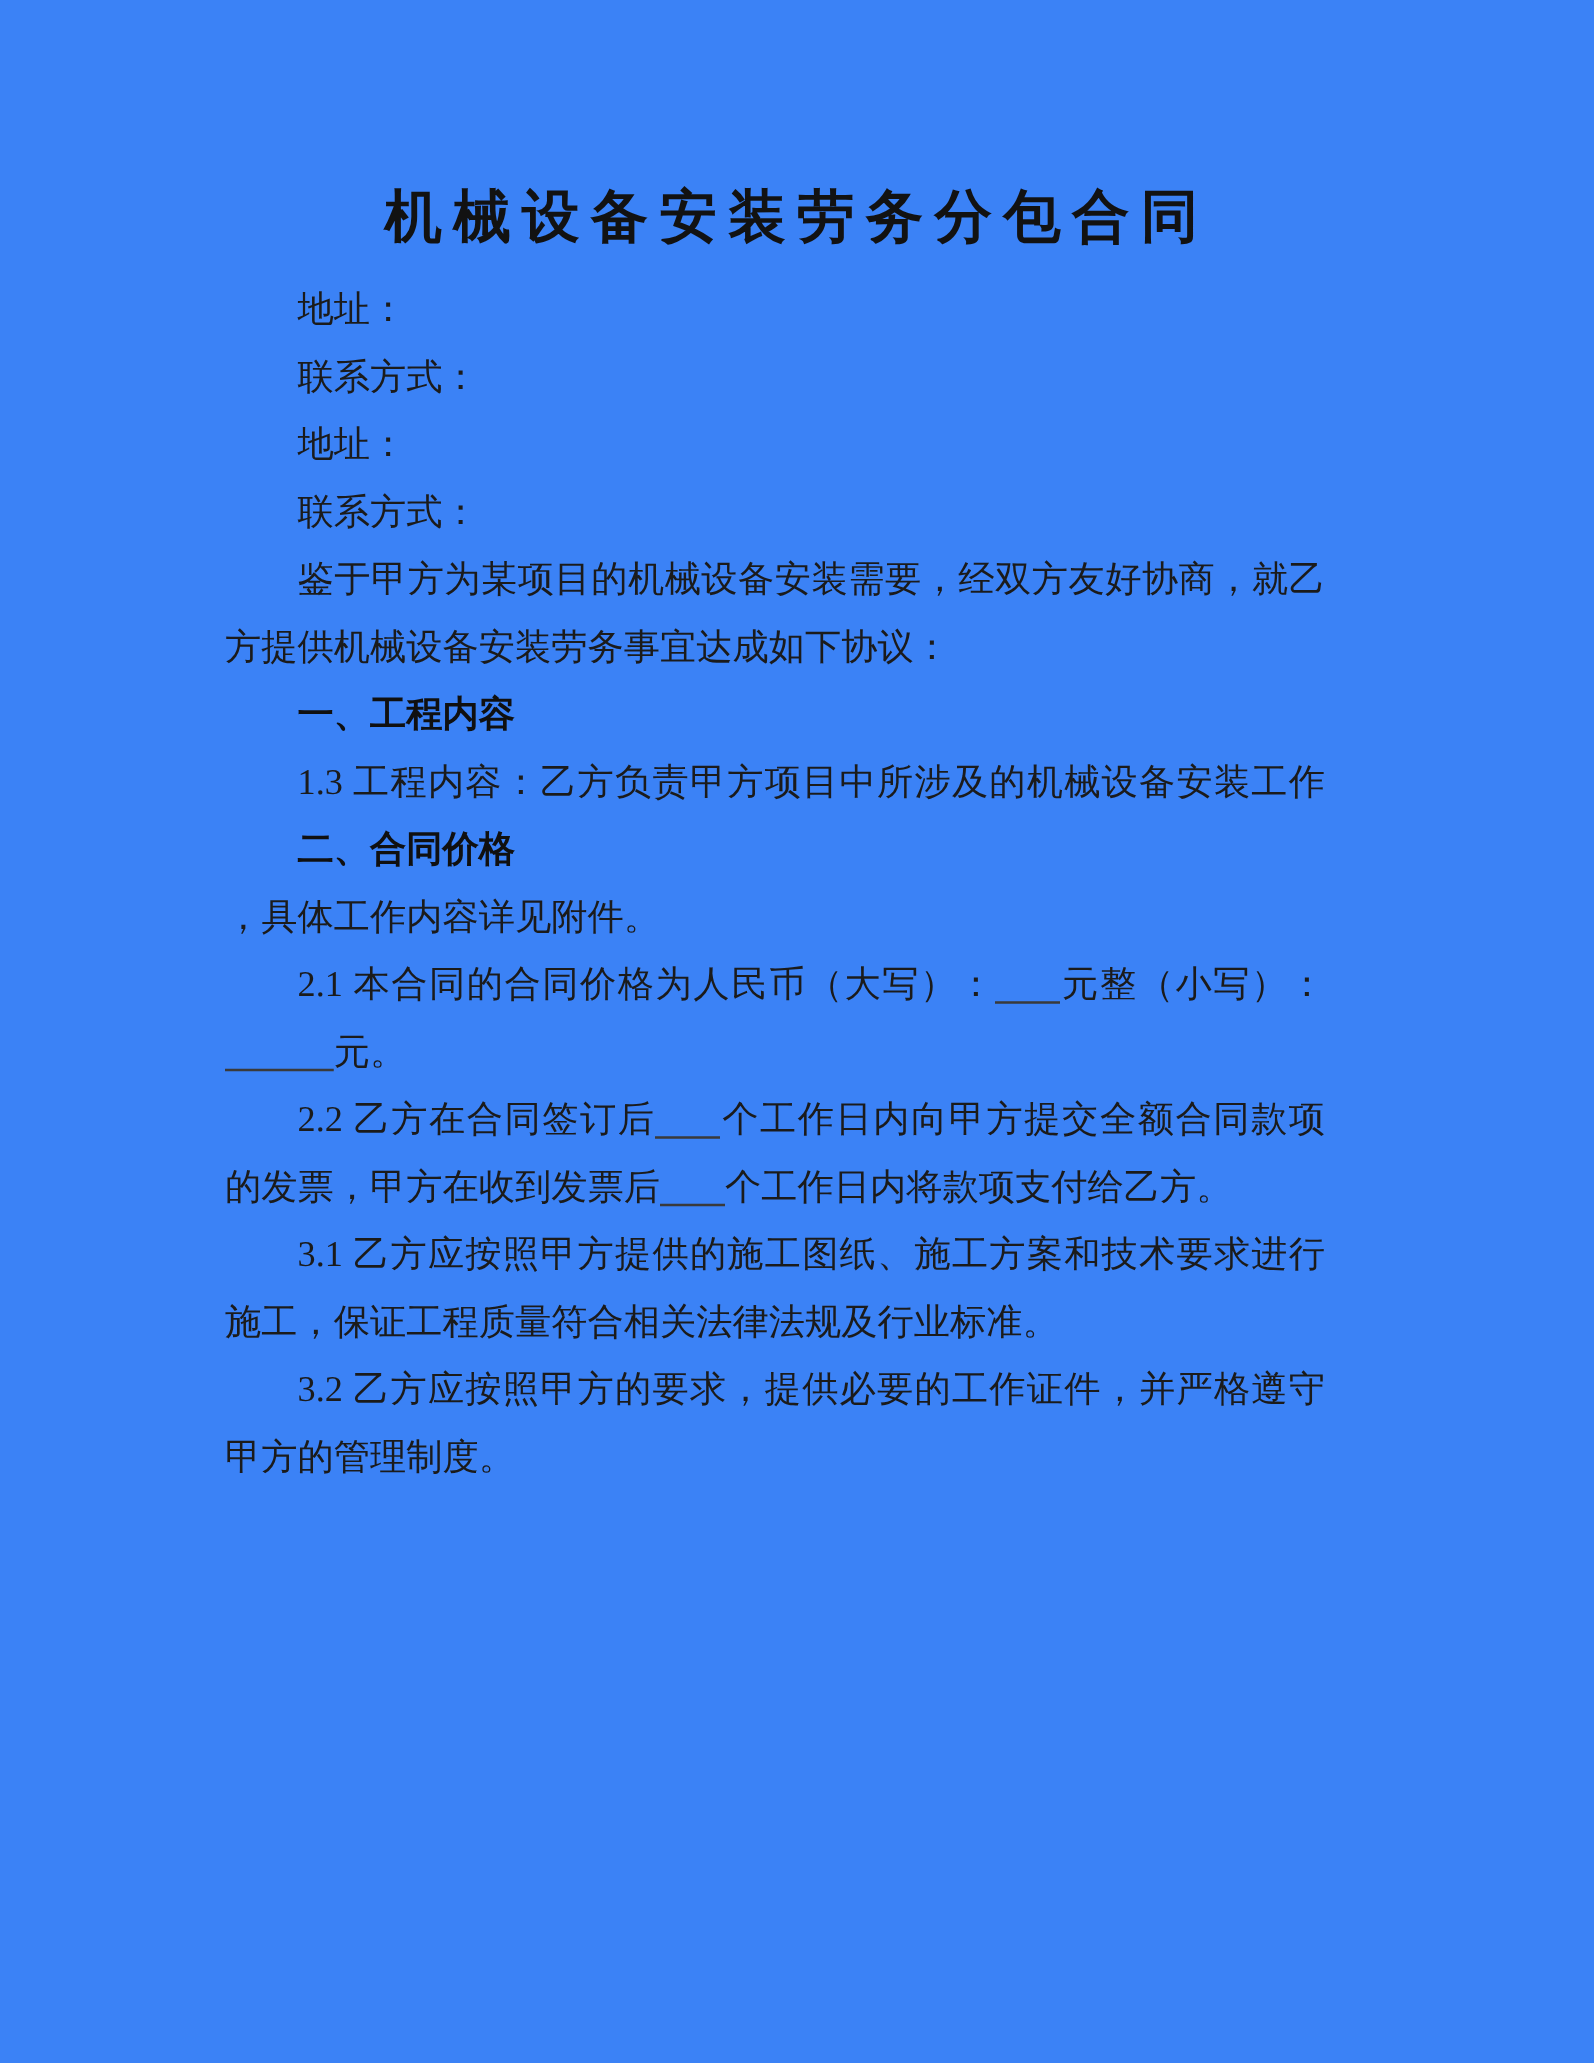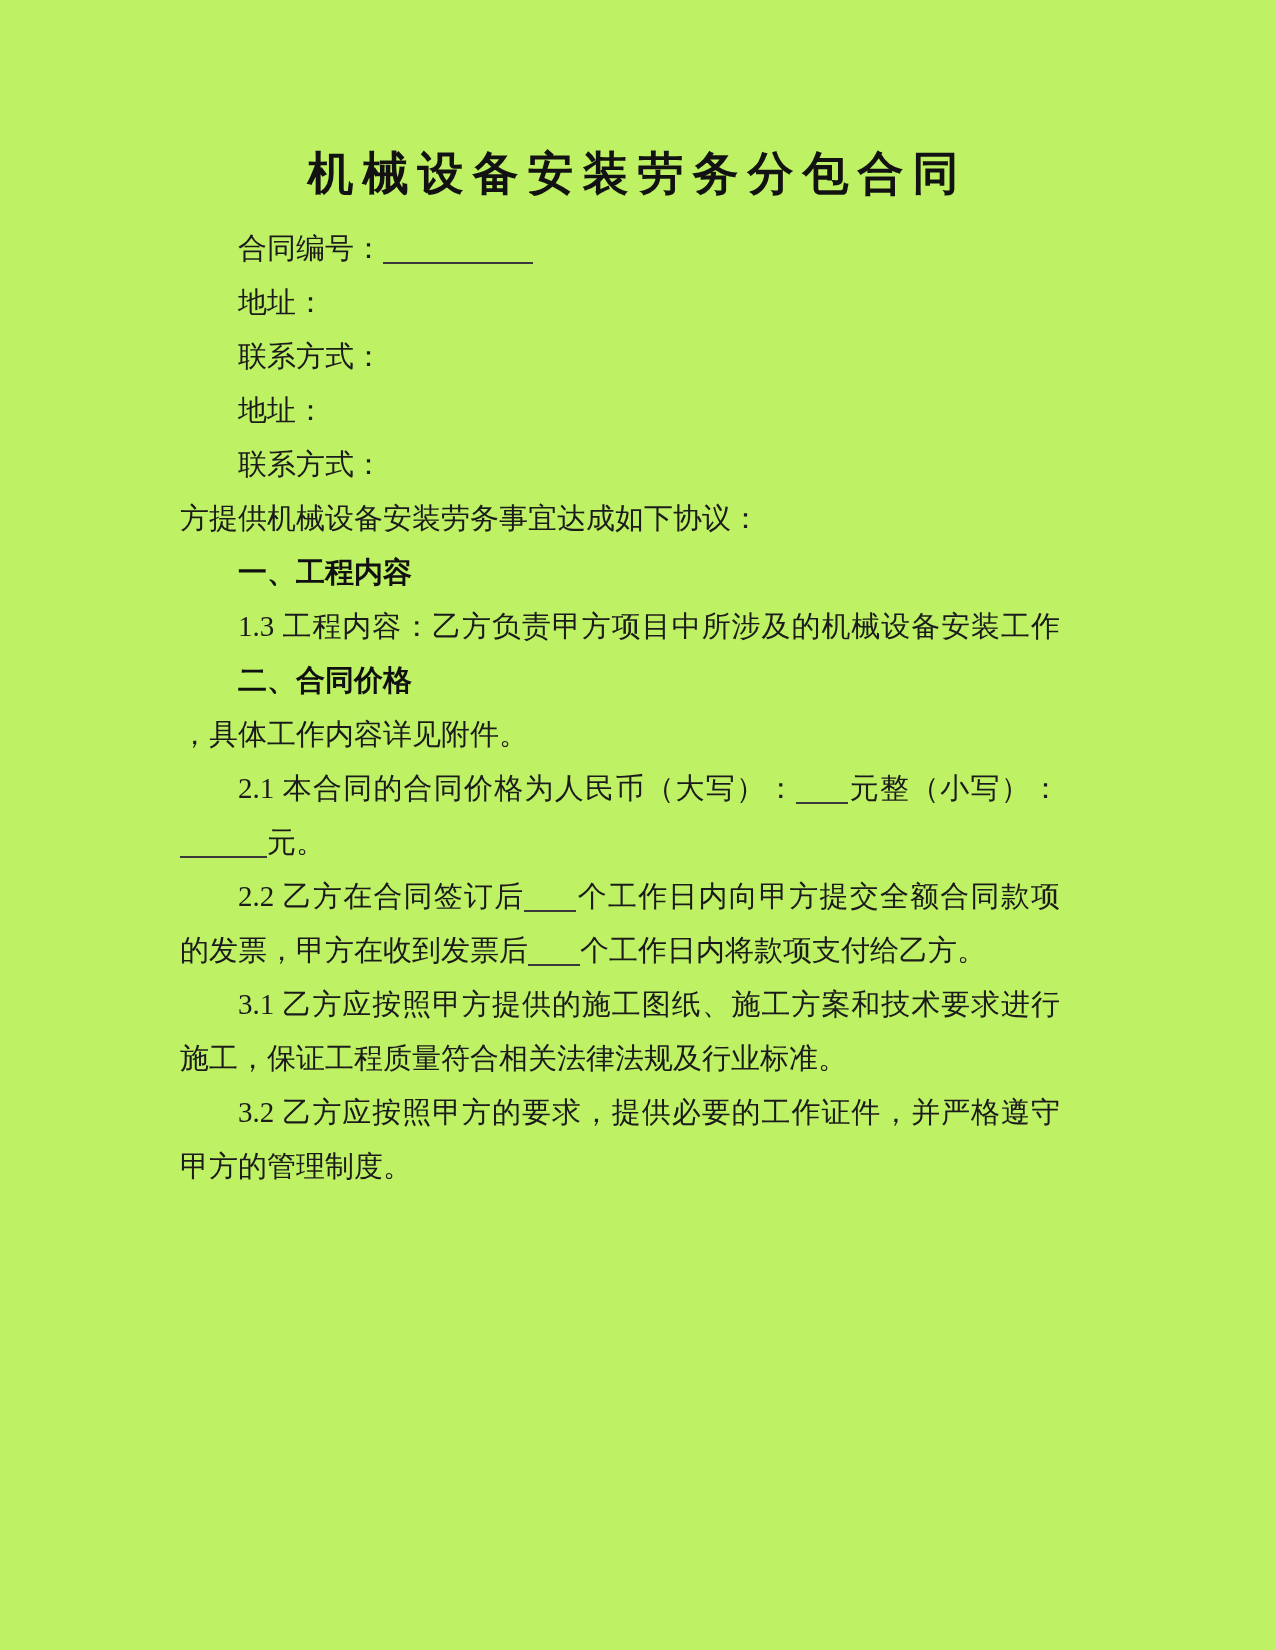--- a/index.html
+++ b/index.html
@@ -9,21 +9,21 @@
     height: 1650px;
     background: #ffffff;
     color: #1b1b1b;
     font-family: "Liberation Serif", "DejaVu Serif", serif;
     overflow: hidden;
   }
   .page {
     position: relative;
     width: 1275px;
     height: 1650px;
-    background: #bef264;
+    background: #3b82f6;
     overflow: hidden;
   }
   .doc-title {
     padding-top: 141px;
     line-height: 64px;
     text-align: center;
     font-size: 46px;
     font-weight: bold;
     letter-spacing: 9px;
     color: #121212;
@@ -57,25 +57,25 @@
     border-bottom: 2px solid #3a3a3a;
     vertical-align: -6px;
   }
 </style>
 </head>
 <body>
 
 <div class="page">
   <h1 class="doc-title">机械设备安装劳务分包合同</h1>
   <div class="content">
-      <div class="line field indent"><span>合同编号：</span><span class="blank" style="width: 150px;"></span></div>
       <div class="line field indent"><span>地址：</span></div>
       <div class="line field indent"><span>联系方式：</span></div>
       <div class="line field indent"><span>地址：</span></div>
       <div class="line field indent"><span>联系方式：</span></div>
+      <div class="line body-first fill indent"><span>鉴于甲方为某项目的机械设备安装需要，经双方友好协商，就乙</span></div>
       <div class="line body-cont"><span>方提供机械设备安装劳务事宜达成如下协议：</span></div>
       <div class="line heading indent"><span>一、工程内容</span></div>
       <div class="line body-first fill indent"><span>1.3 工程内容：乙方负责甲方项目中所涉及的机械设备安装工作</span></div>
       <div class="line heading indent"><span>二、合同价格</span></div>
       <div class="line body-cont"><span>，具体工作内容详见附件。</span></div>
       <div class="line body-first fill indent"><span>2.1 本合同的合同价格为人民币（大写）：</span><span class="blank" style="width: 52px;"></span><span>元整（小写）：</span></div>
       <div class="line body-cont"><span class="blank" style="width: 87px;"></span><span>元。</span></div>
       <div class="line body-first fill indent"><span>2.2 乙方在合同签订后</span><span class="blank" style="width: 52px;"></span><span>个工作日内向甲方提交全额合同款项</span></div>
       <div class="line body-cont"><span>的发票，甲方在收到发票后</span><span class="blank" style="width: 52px;"></span><span>个工作日内将款项支付给乙方。</span></div>
       <div class="line body-first fill indent"><span>3.1 乙方应按照甲方提供的施工图纸、施工方案和技术要求进行</span></div>

